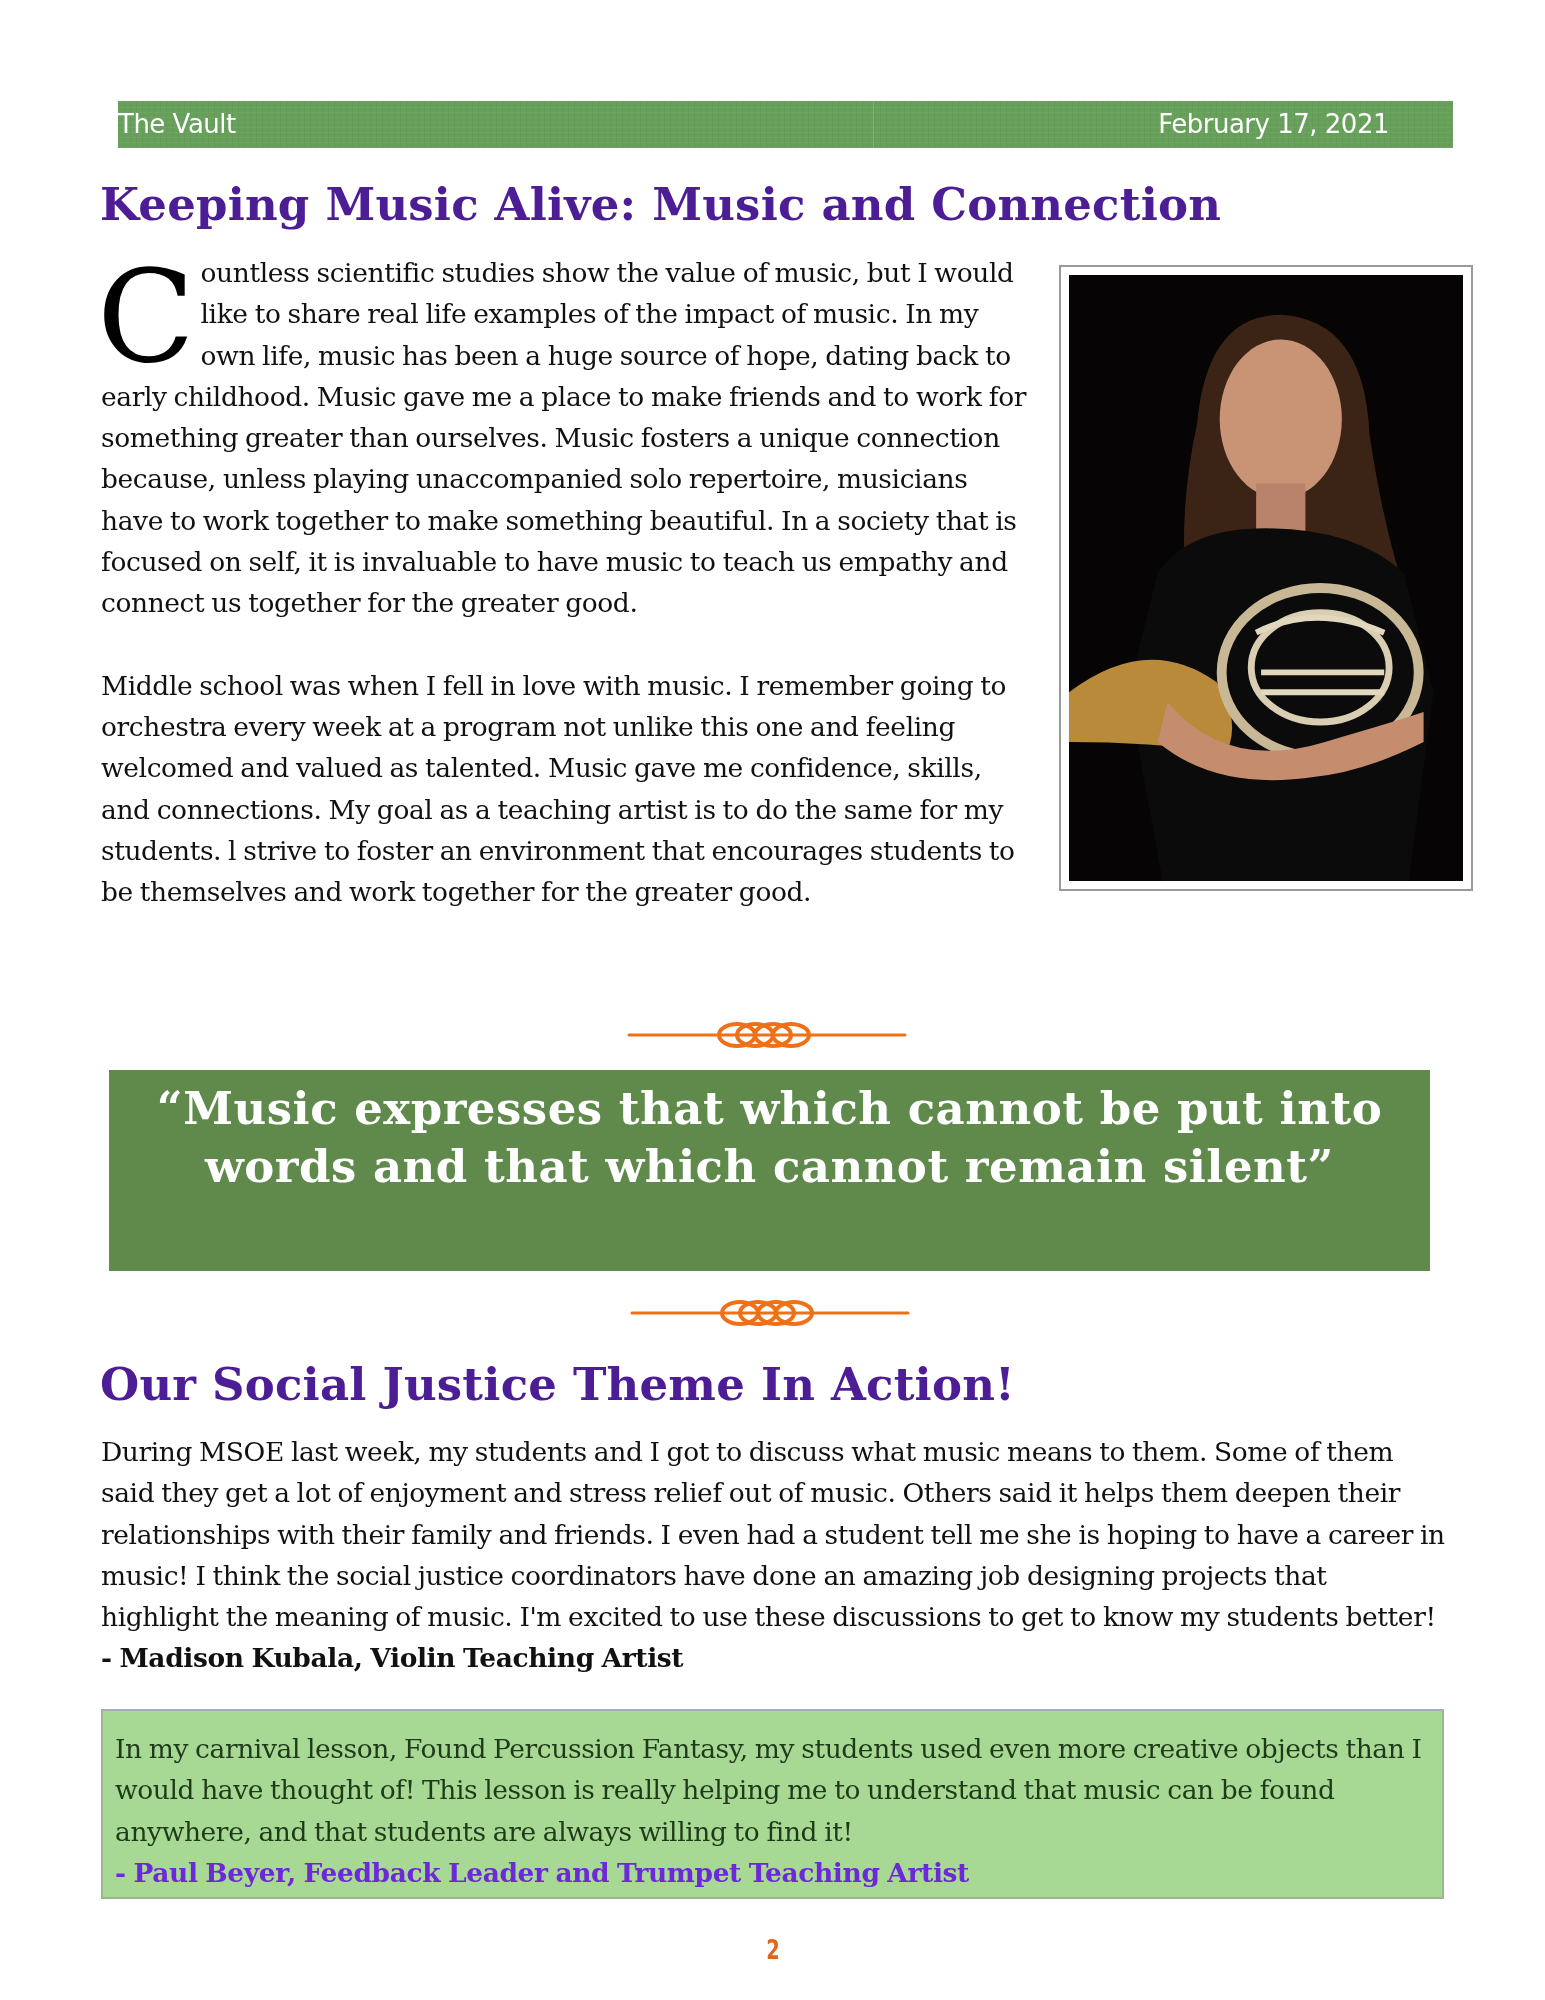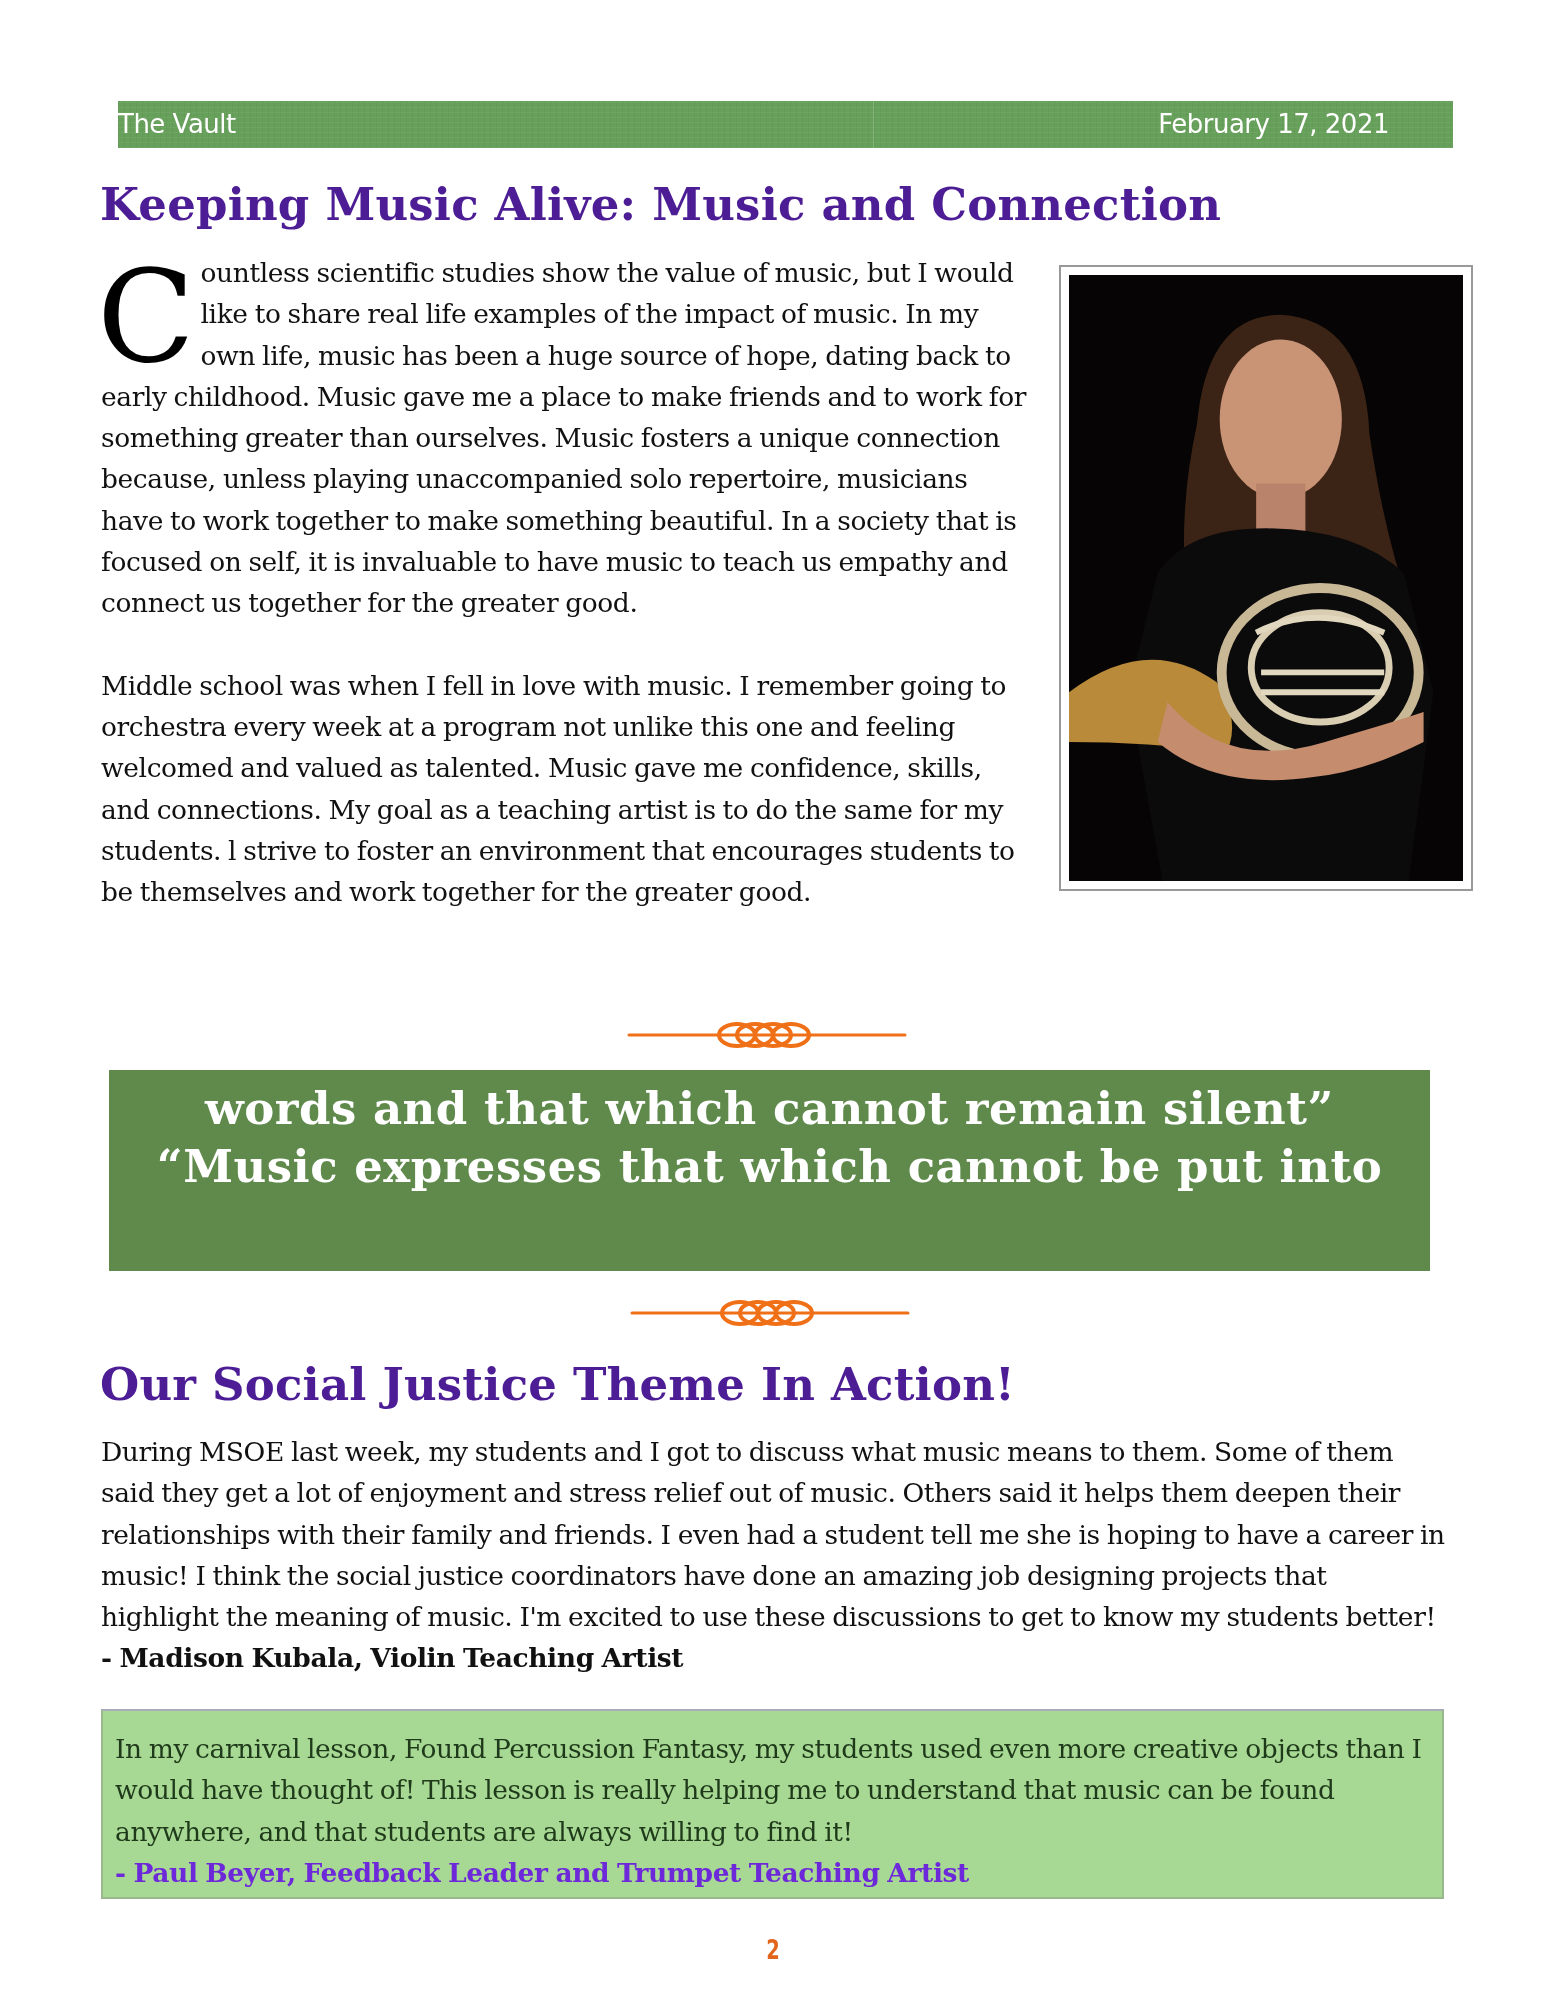--- a/index.html
+++ b/index.html
@@ -140,22 +140,22 @@
     <line x1="2" y1="20" x2="278" y2="20" stroke="#f07018" stroke-width="3" stroke-linecap="round"></line>
     <g fill="none" stroke="#f07018" stroke-width="4">
       <ellipse cx="110" cy="20" rx="18" ry="11"></ellipse>
       <ellipse cx="128" cy="20" rx="18" ry="11"></ellipse>
       <ellipse cx="146" cy="20" rx="18" ry="11"></ellipse>
       <ellipse cx="164" cy="20" rx="18" ry="11"></ellipse>
     </g>
   </svg>
 
   <div class="quote-box">
+    <div>“Music expresses that which cannot be put into</div>
     <div>words and that which cannot remain silent”</div>
-    <div>“Music expresses that which cannot be put into</div>
   </div>
 
   <svg class="knot-divider knot-2" viewBox="0 0 280 40">
     <line x1="2" y1="20" x2="278" y2="20" stroke="#f07018" stroke-width="3" stroke-linecap="round"></line>
     <g fill="none" stroke="#f07018" stroke-width="4">
       <ellipse cx="110" cy="20" rx="18" ry="11"></ellipse>
       <ellipse cx="128" cy="20" rx="18" ry="11"></ellipse>
       <ellipse cx="146" cy="20" rx="18" ry="11"></ellipse>
       <ellipse cx="164" cy="20" rx="18" ry="11"></ellipse>
     </g>

